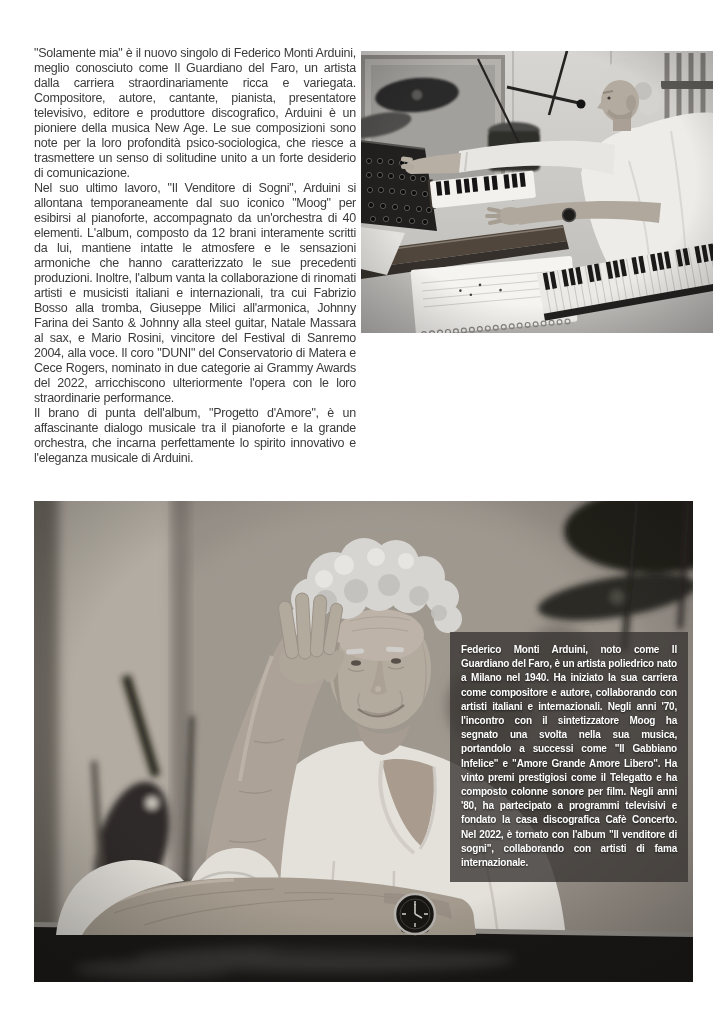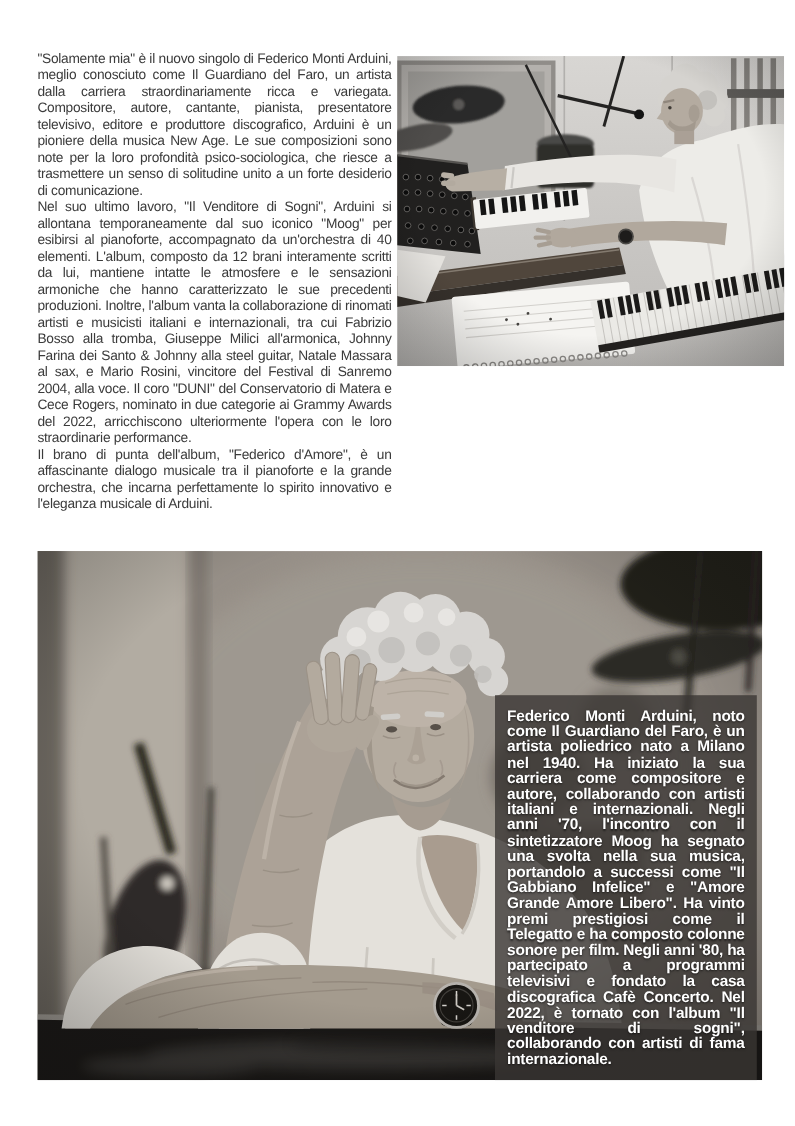--- a/index.html
+++ b/index.html
@@ -24,36 +24,36 @@
   
   figure{margin:0;padding:0;}
   .studio-photo{position:absolute;left:361px;top:51px;width:352px;height:282px;overflow:hidden;}
   .portrait-photo{position:absolute;left:34px;top:501px;width:659px;height:481px;overflow:hidden;}
   .studio-photo svg,.portrait-photo svg{display:block;width:100%;height:100%;}
   
   .bio-overlay{
     position:absolute;left:416px;top:131px;width:216px;
     padding:11px 11px 12px 11px;
     background:rgba(58,54,51,0.80);
-    color:#ffffff;font-weight:700;font-size:14px;line-height:14.2px;
+    color:#ffffff;font-weight:700;font-size:10px;line-height:14.2px;
     letter-spacing:-0.2px;text-align:justify;
     text-shadow:0 1px 2px rgba(0,0,0,0.65);
   }
   .bio-overlay p{margin:0;}
 </style>
 </head>
 <body>
 
 <div class="page">
 
 
   <article class="article">
     <p>"Solamente mia" è il nuovo singolo di Federico Monti Arduini, meglio conosciuto come Il Guardiano del Faro, un artista dalla carriera straordinariamente ricca e variegata. Compositore, autore, cantante, pianista, presentatore televisivo, editore e produttore discografico, Arduini è un pioniere della musica New Age. Le sue composizioni sono note per la loro profondità psico-sociologica, che riesce a trasmettere un senso di solitudine unito a un forte desiderio di comunicazione.</p>
     <p>Nel suo ultimo lavoro, "Il Venditore di Sogni", Arduini si allontana temporaneamente dal suo iconico "Moog" per esibirsi al pianoforte, accompagnato da un'orchestra di 40 elementi. L'album, composto da 12 brani interamente scritti da lui, mantiene intatte le atmosfere e le sensazioni armoniche che hanno caratterizzato le sue precedenti produzioni. Inoltre, l'album vanta la collaborazione di rinomati artisti e musicisti italiani e internazionali, tra cui Fabrizio Bosso alla tromba, Giuseppe Milici all'armonica, Johnny Farina dei Santo &amp; Johnny alla steel guitar, Natale Massara al sax, e Mario Rosini, vincitore del Festival di Sanremo 2004, alla voce. Il coro "DUNI" del Conservatorio di Matera e Cece Rogers, nominato in due categorie ai Grammy Awards del 2022, arricchiscono ulteriormente l'opera con le loro straordinarie performance.</p>
-    <p>Il brano di punta dell'album, "Federico d'Amore", è un affascinante dialogo musicale tra il pianoforte e la grande orchestra, che incarna perfettamente lo spirito innovativo e l'eleganza musicale di Arduini.</p>
+    <p>Il brano di punta dell'album, "Progetto d'Amore", è un affascinante dialogo musicale tra il pianoforte e la grande orchestra, che incarna perfettamente lo spirito innovativo e l'eleganza musicale di Arduini.</p>
   </article>
 
   <figure class="studio-photo">
     <svg viewBox="0 0 352 282" preserveAspectRatio="none">
       <defs>
         <linearGradient id="wallG" x1="0" y1="0" x2="0" y2="1">
           <stop offset="0" stop-color="#d8d6d3"></stop>
             <stop offset="1" stop-color="#bdbbb8"></stop>
         </linearGradient>
         <filter id="sb1" x="-30%" y="-30%" width="160%" height="160%">

